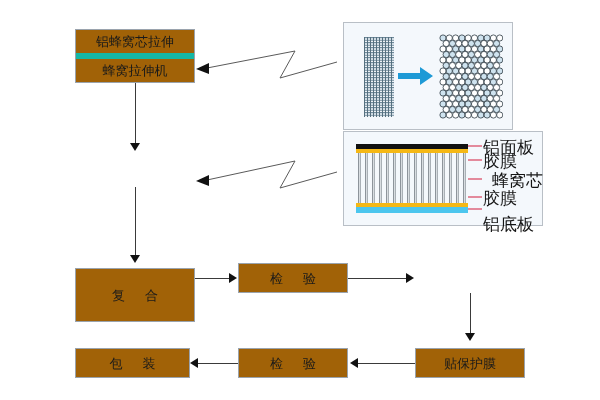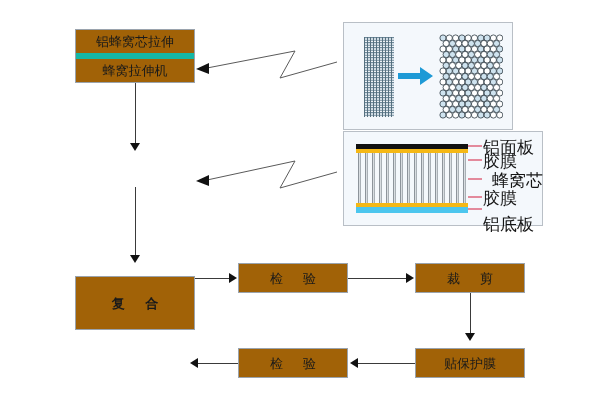--- a/index.html
+++ b/index.html
@@ -90,40 +90,40 @@
 <body>
 
 <div id="stage">
 
   <div class="pbox" style="left:75px;top:29px;width:120px;height:54px;">
     <div class="prow">铝蜂窝芯拉伸</div>
     <div class="prow divider">蜂窝拉伸机</div>
   </div>
 
 
-  <div class="pbox" style="left:75px;top:276px;width:120px;height:54px;font-weight:bold;">
+  <div class="pbox" style="left:75px;top:268px;width:120px;height:54px;">
     <div class="prow sp">复  合</div>
   </div>
 
   <div class="pbox" style="left:238px;top:263px;width:110px;height:30px;">
     <div class="prow sp">检  验</div>
   </div>
 
-  <div class="pbox" style="left:415px;top:263px;width:110px;height:30px;">
-    <div class="prow sp">裁  剪</div>
-  </div>
 
   <div class="pbox" style="left:415px;top:348px;width:110px;height:30px;text-align:center;">
     <div class="prow">贴保护膜</div>
   </div>
 
   <div class="pbox" style="left:238px;top:348px;width:110px;height:30px;">
     <div class="prow sp">检  验</div>
   </div>
 
+  <div class="pbox" style="left:75px;top:348px;width:115px;height:30px;">
+    <div class="prow sp">包  装</div>
+  </div>
 
   <div class="vline" style="left:135px;top:83px;height:60px;"></div>
   <div class="tri tri-d" style="left:130px;top:143px;"></div>
 
   <div class="vline" style="left:135px;top:187px;height:68px;"></div>
   <div class="tri tri-d" style="left:130px;top:255px;"></div>
 
   <div class="hline" style="left:195px;top:278px;width:35px;"></div>
   <div class="tri tri-r" style="left:229px;top:273px;"></div>
 

